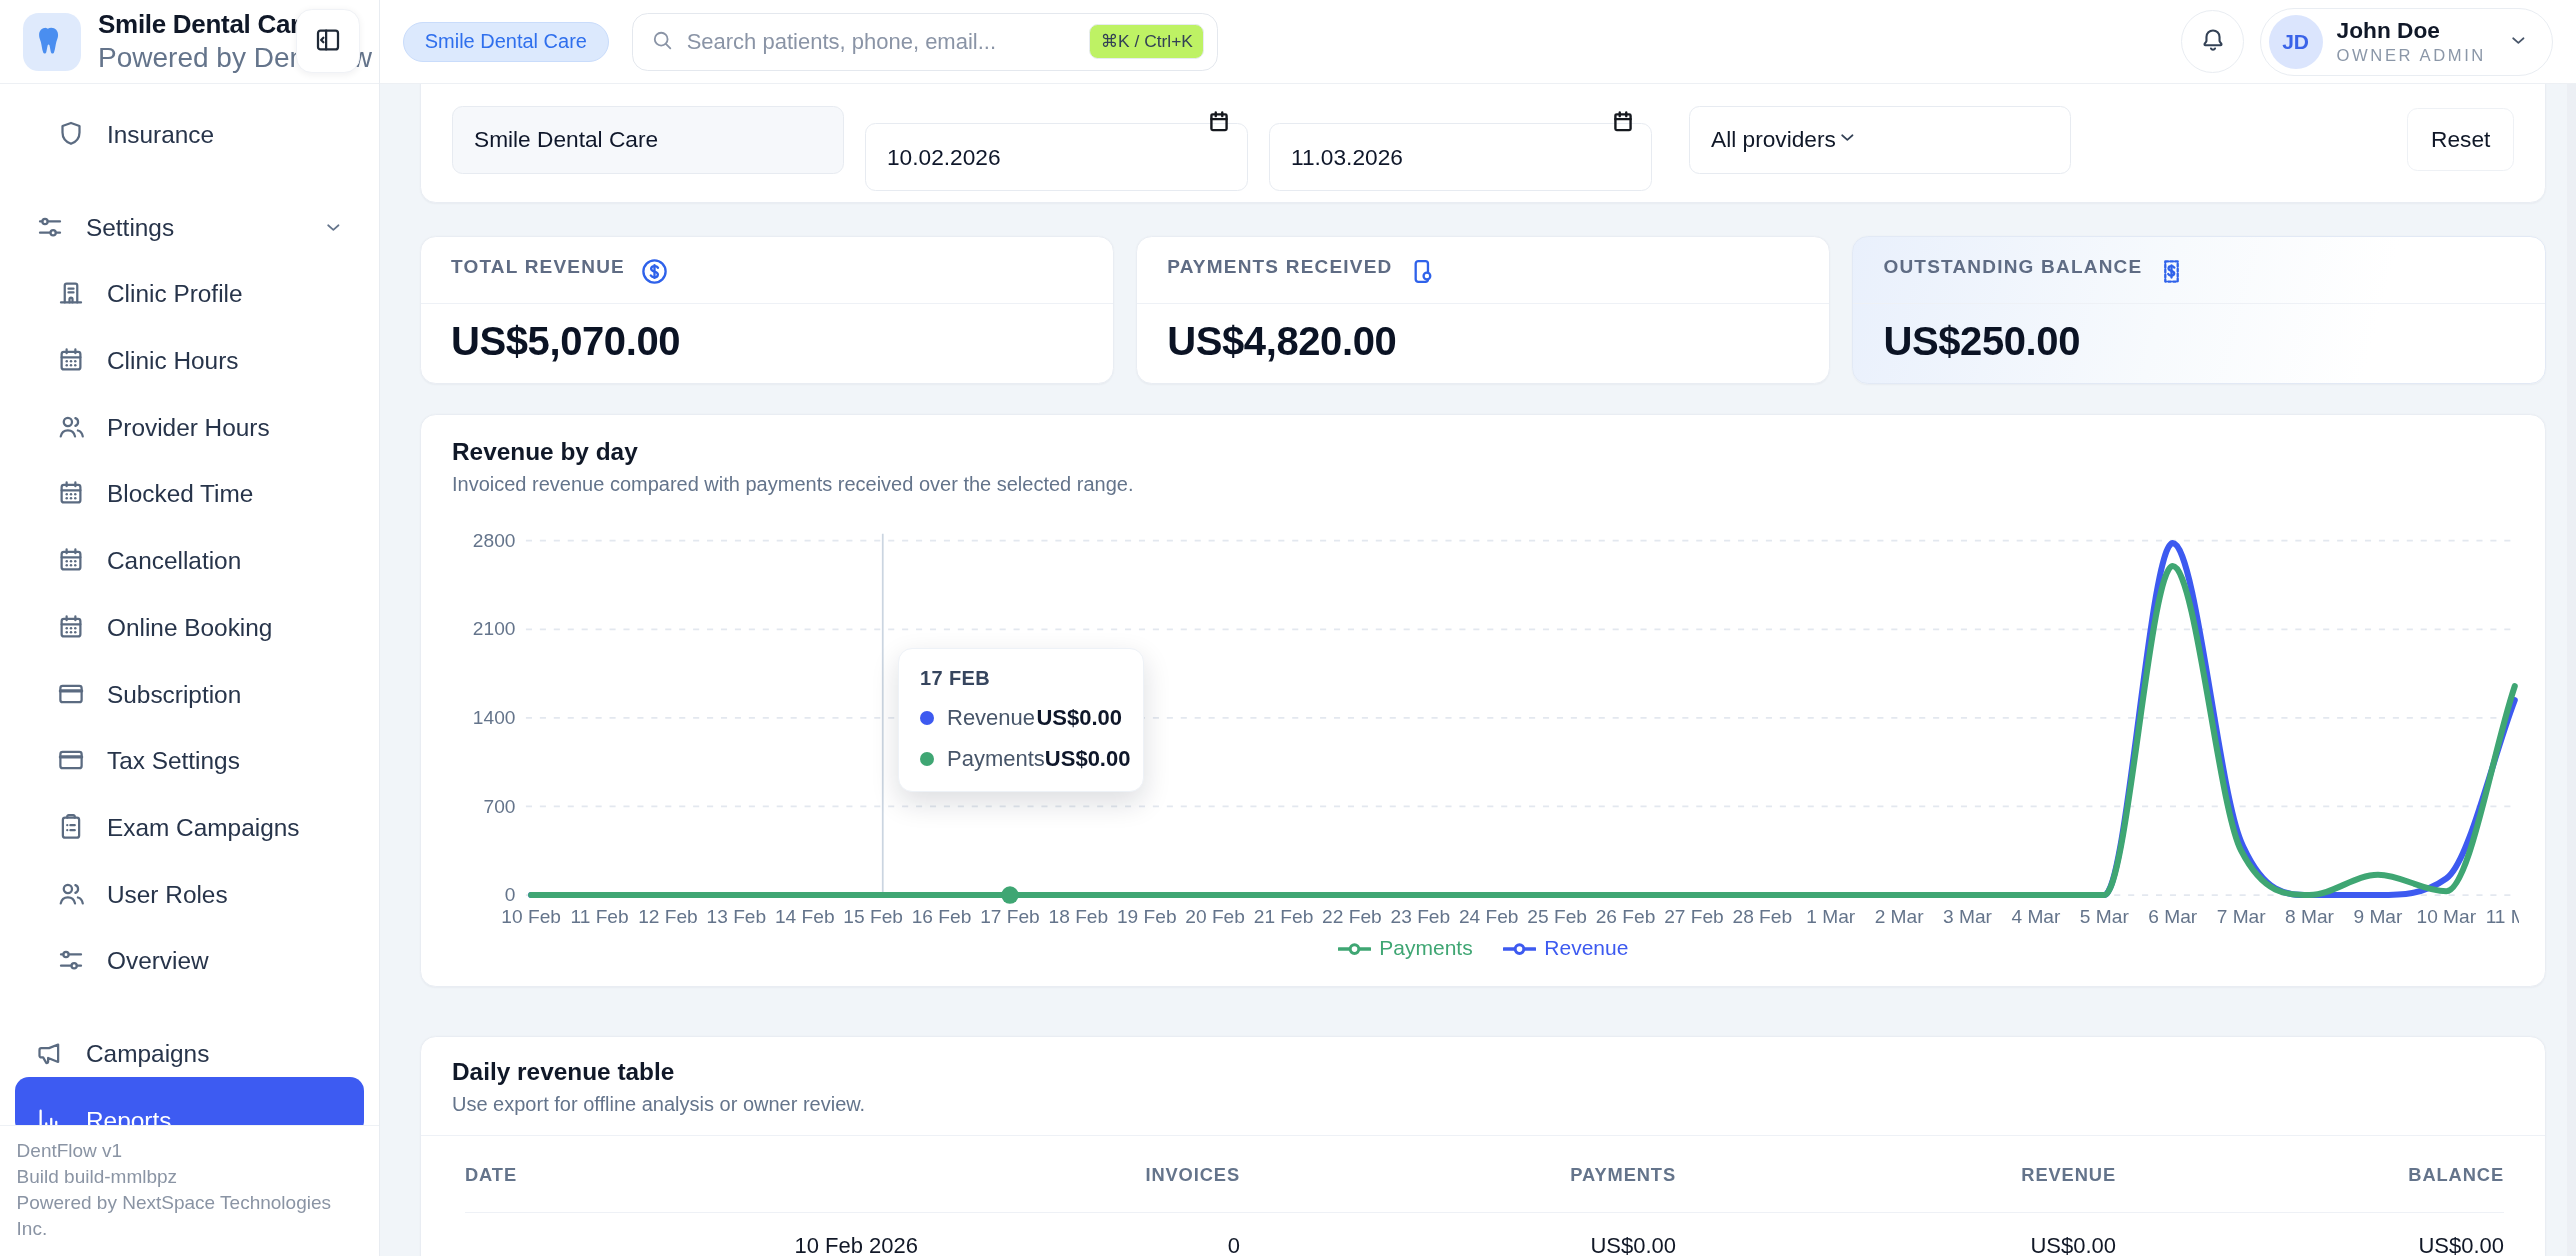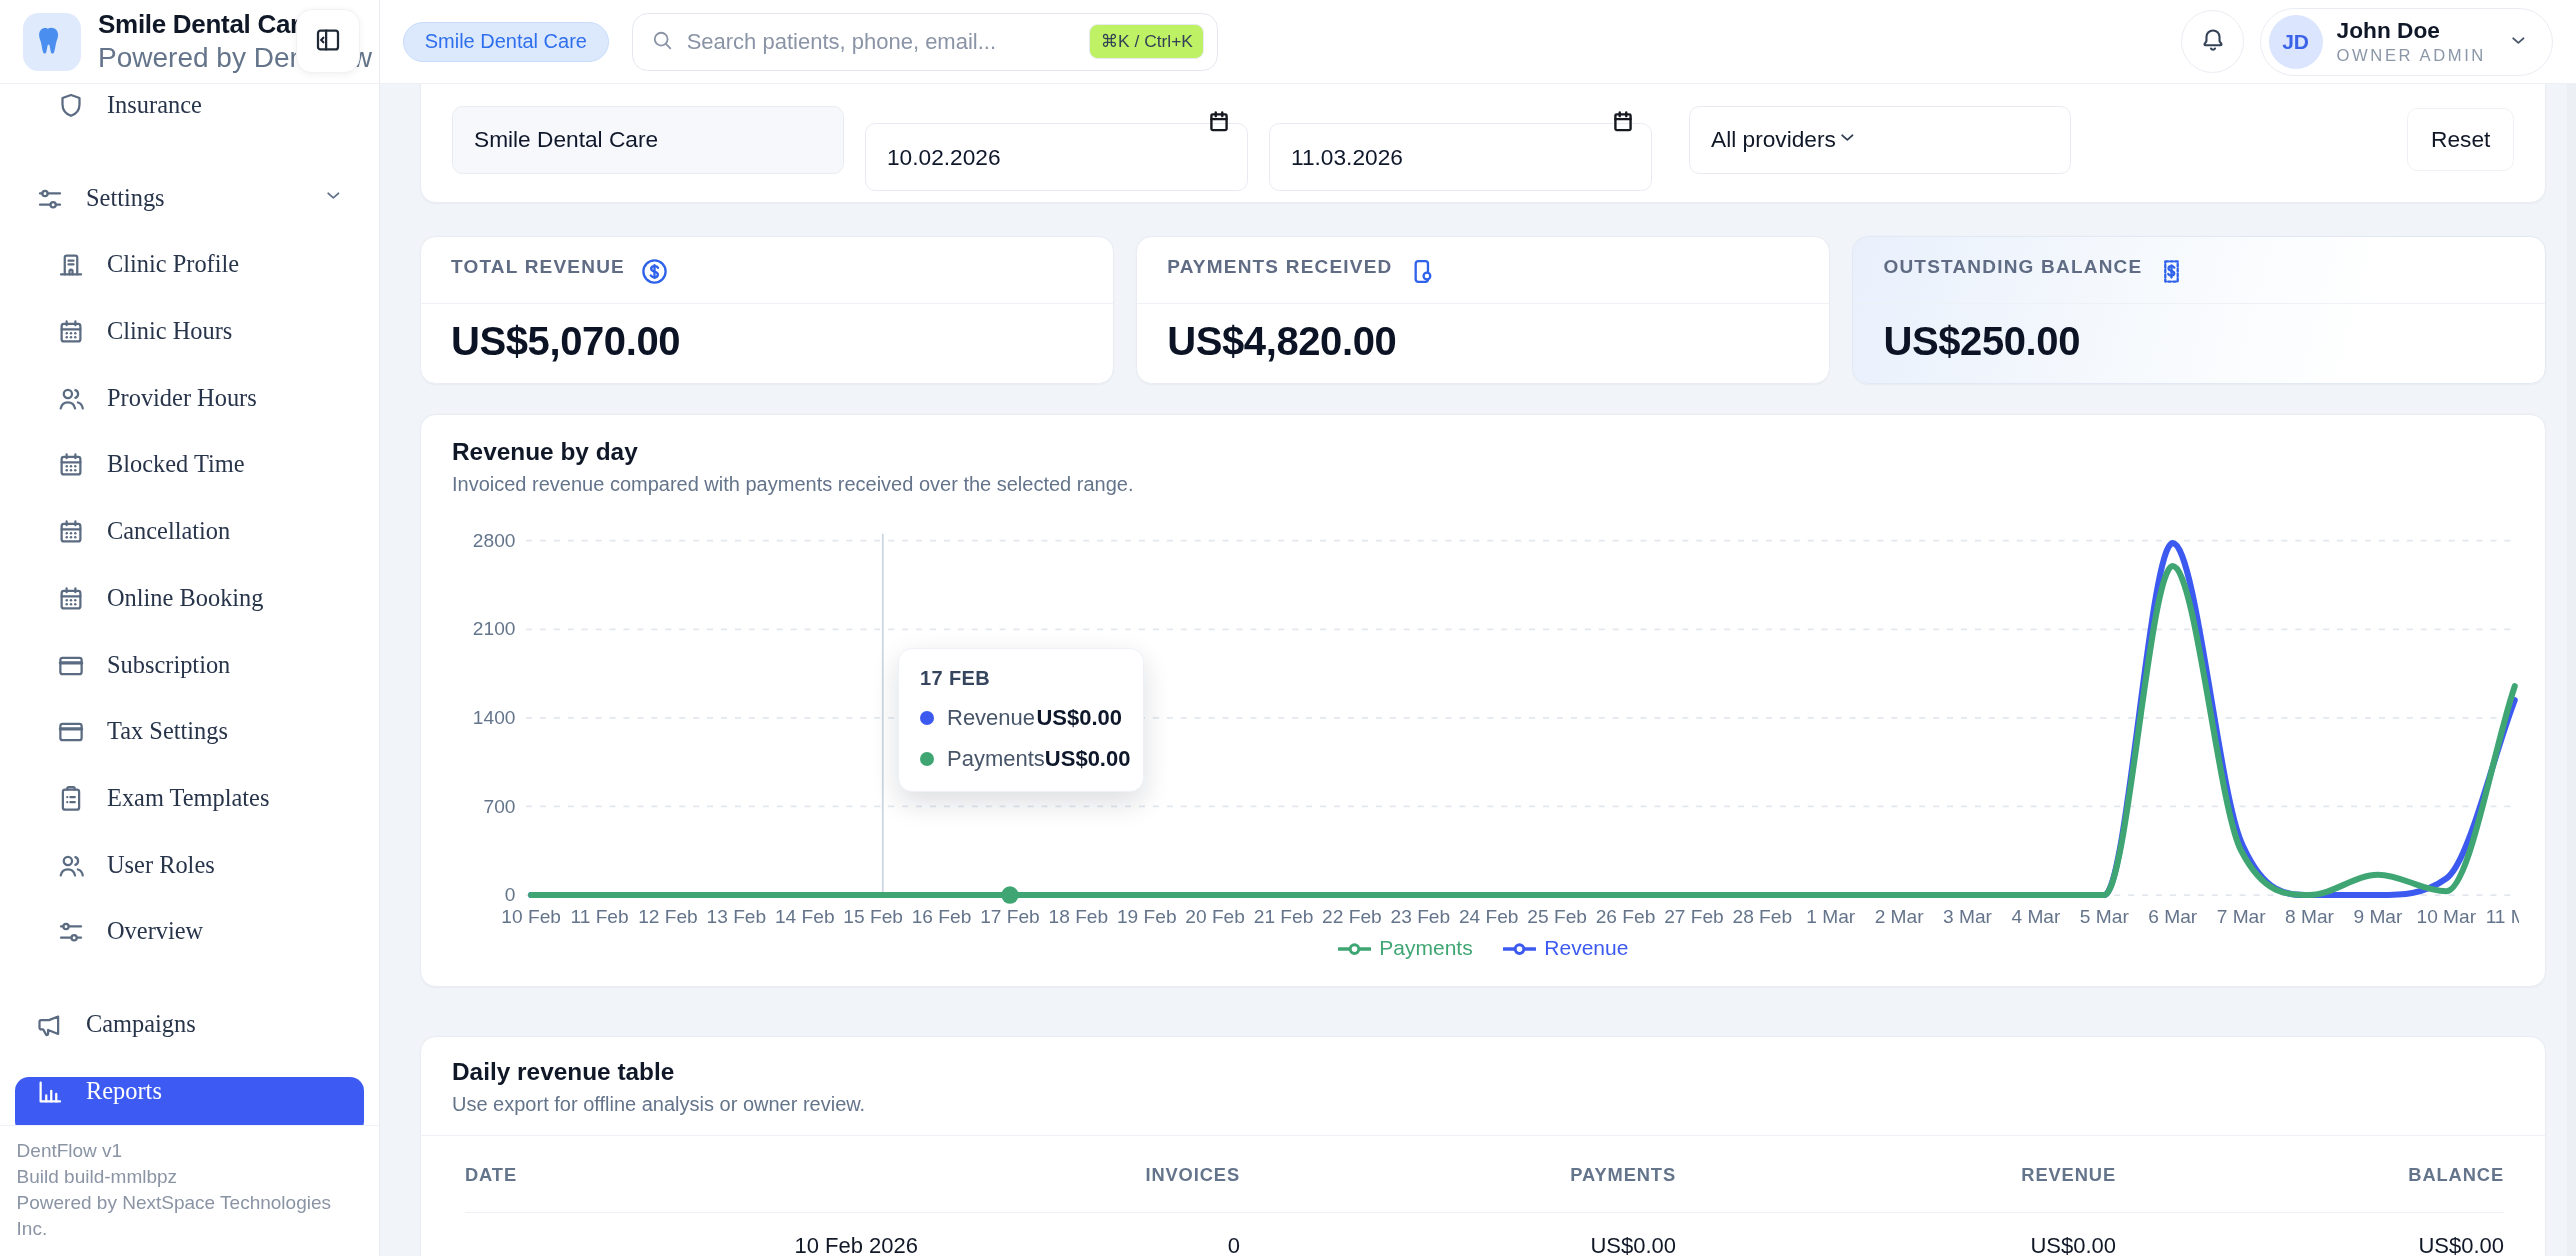--- a/index.html
+++ b/index.html
@@ -46,21 +46,21 @@
   .user-name { font-size:22.7px; font-weight:700; color:#101828; }
   .user-role { font-size:16.6px; letter-spacing:2.6px; color:#8b97a8; margin-top:2.6px; }
   .user-pill .chev svg { width:22.7px; height:22.7px; color:#475569; margin-left:7px; }
 
   
   .sidebar { position:fixed; top:84px; left:0; width:380px; bottom:0; background:#fff;
     border-right:0.9px solid #e8ecf1; display:flex; flex-direction:column; z-index:10; }
   .nav-list { padding-top:7px; flex:1; overflow:hidden; }
   .side-gap { height:26px; }
   .side-item { height:58px; margin:0 15px 8.7px 15px; border-radius:14px; display:flex;
-    align-items:flex-start; padding-left:20px; position:relative; cursor:pointer;font-family:Liberation Serif, serif; }
+    align-items:flex-end; padding-left:20px; position:relative; cursor:pointer; }
   .side-item.sub { padding-left:41px; }
   .side-item .s-icon { width:30px; height:30px; color:#5b6b81; flex:0 0 auto; }
   .side-item .s-icon svg { width:30px; height:30px; }
   .side-item .s-label { margin-left:21px; font-size:24.4px; color:#27344a; }
   .side-item .s-chev { margin-left:auto; margin-right:19px; color:#64748b; }
   .side-item .s-chev svg { width:22.7px; height:22.7px; }
   .side-item.active { background:#3d5bf2; }
   .side-item.active .s-icon, .side-item.active .s-label { color:#fff; }
   .side-foot { border-top:0.9px solid #eef1f5; padding:12.2px 17.4px 14px 16.6px; }
   .side-foot div { font-size:19px; color:#8a94a4; line-height:26px; }
@@ -297,21 +297,21 @@
             <path d="M3.5 9.5h17" stroke-width="2.6"></path>
           </svg></span>
         <span class="s-label">Tax Settings</span>
       </div>
       <div class="side-item sub">
         <span class="s-icon"><svg viewBox="0 0 24 24" fill="none" stroke="currentColor" stroke-width="1.8" stroke-linecap="round" stroke-linejoin="round">
             <rect x="5.5" y="4.5" width="13" height="16" rx="1.8"></rect>
             <path d="M9 4.5V3.6a1.1 1.1 0 0 1 1.1-1.1h3.8A1.1 1.1 0 0 1 15 3.6v.9"></path>
             <path d="M9 10.5h.01M11.5 10.5h3.5M9 14.5h.01M11.5 14.5h3.5"></path>
           </svg></span>
-        <span class="s-label">Exam Templates</span>
+        <span class="s-label">Exam Campaigns</span>
       </div>
       <div class="side-item sub">
         <span class="s-icon"><svg viewBox="0 0 24 24" fill="none" stroke="currentColor" stroke-width="1.8" stroke-linecap="round" stroke-linejoin="round">
             <circle cx="9.5" cy="8" r="3.3"></circle>
             <path d="M3.8 19.5c.6-3.2 2.7-4.9 5.7-4.9s5.1 1.7 5.7 4.9"></path>
             <path d="M15.5 4.9a3.3 3.3 0 0 1 0 6.2"></path>
             <path d="M17.5 14.8c2.1.5 3.4 2 3.9 4.7"></path>
           </svg></span>
         <span class="s-label">User Roles</span>
       </div>

